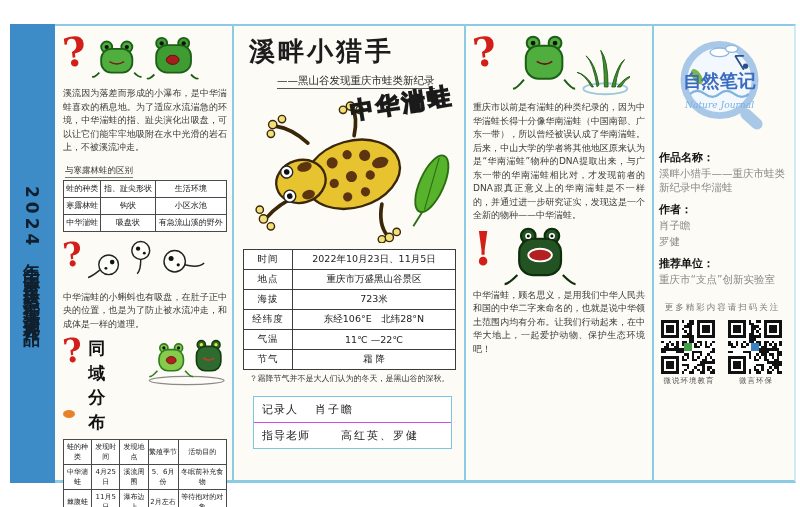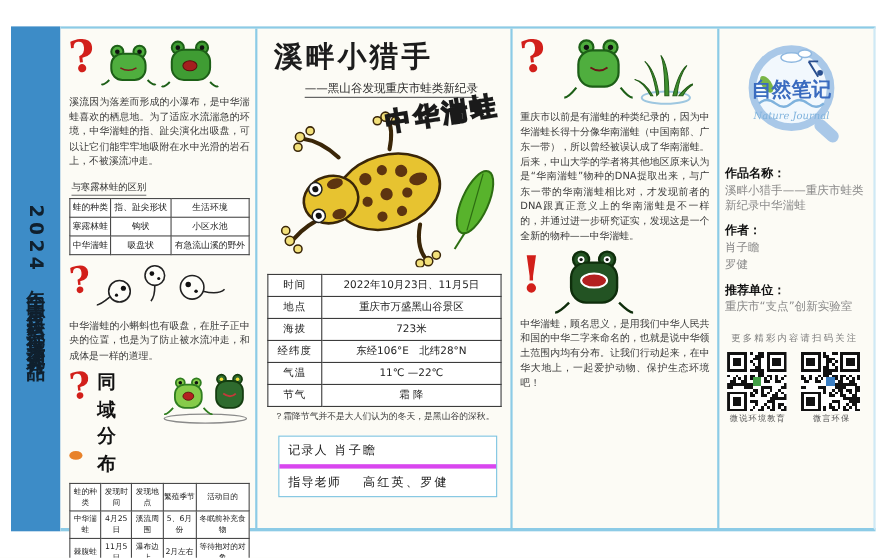--- a/index.html
+++ b/index.html
@@ -34,22 +34,22 @@
   
   .title{font-size:26px;font-weight:900;letter-spacing:3px;color:#1c1c1c;margin:4px 0 0 6px;}
   .subtitle{font-size:10.5px;color:#2a2a2a;border-bottom:1px solid #555;display:inline-block;margin:4px 16px 0 34px;}
   .species{position:absolute;right:8px;top:62px;font-size:23px;font-weight:900;letter-spacing:3px;
            color:#fff;-webkit-text-stroke:1.4px #1a1a1a;text-shadow:0 0 1px #1a1a1a;transform:rotate(-9deg);}
   .infotable{border-collapse:collapse;width:100%;background:#fff;margin-top:2px;}
   .infotable td{border:1.5px solid #3c3c3c;font-size:9.5px;padding:3px 2px;text-align:center;color:#222;}
   .infotable td.lbl{width:44px;letter-spacing:1px;}
   .note{font-size:8px;color:#3a3a3a;margin-top:3px;text-align:center;}
   .credits{border:1.5px solid #7cc4e0;margin:12px 4px 0 10px;background:#fff;}
-  .credits .crow{display:flex;gap:6px;padding:5px 8px;font-size:11px;color:#222;}
-  .credits .crow + .crow{border-top:4px solid #d946ef;}
+  .credits .crow{display:flex;gap:17px;padding:5px 8px;font-size:11px;color:#222;}
+  .credits .crow + .crow{border-top:1px solid #d946ef;}
   .credits .clabel{letter-spacing:1px;}
   .credits .cval{letter-spacing:2px;}
   .sect{font-size:17px;font-weight:900;color:#111;width:58px;letter-spacing:12px;line-height:1.45;margin-top:2px;}
   .odot{position:absolute;left:4px;top:384px;width:12px;height:8px;background:#e8822a;border-radius:50%;}
   
   .plabel{font-size:11px;font-weight:700;color:#111;margin-top:8px;}
   .pvalue{font-size:10.5px;color:#8a8a8a;line-height:1.35;margin-top:1px;}
   .scanhint{font-size:8.5px;color:#7d7d7d;letter-spacing:2px;text-align:center;margin-top:16px;}
   .qrrow{display:flex;justify-content:space-between;margin-top:6px;padding:0 2px;}
   .qrbox{width:56px;text-align:center;}

